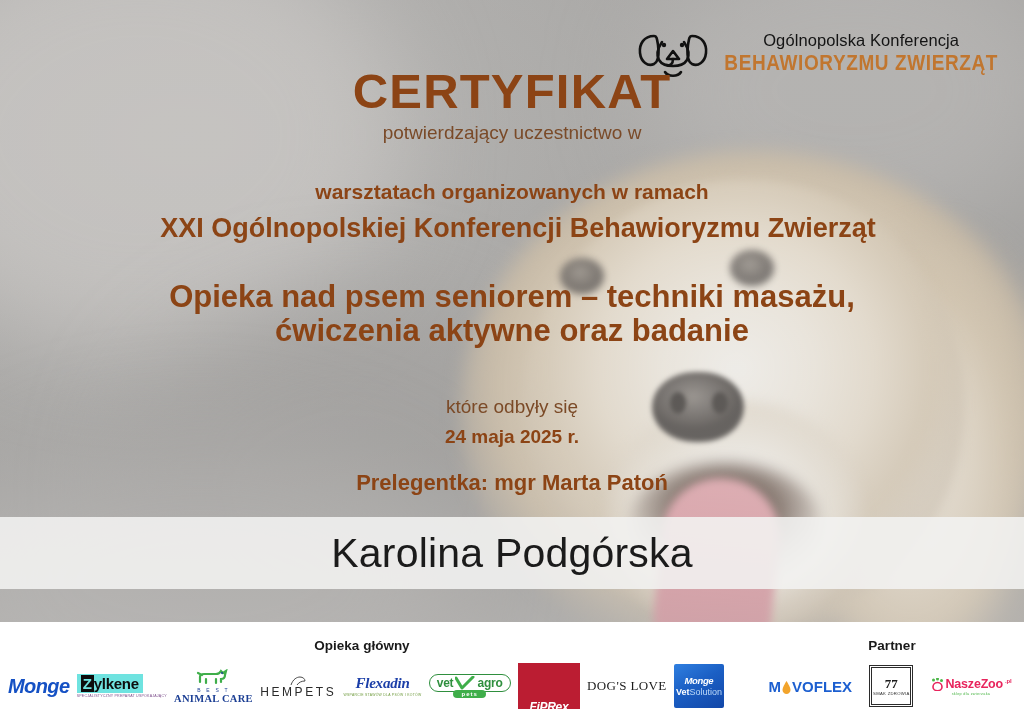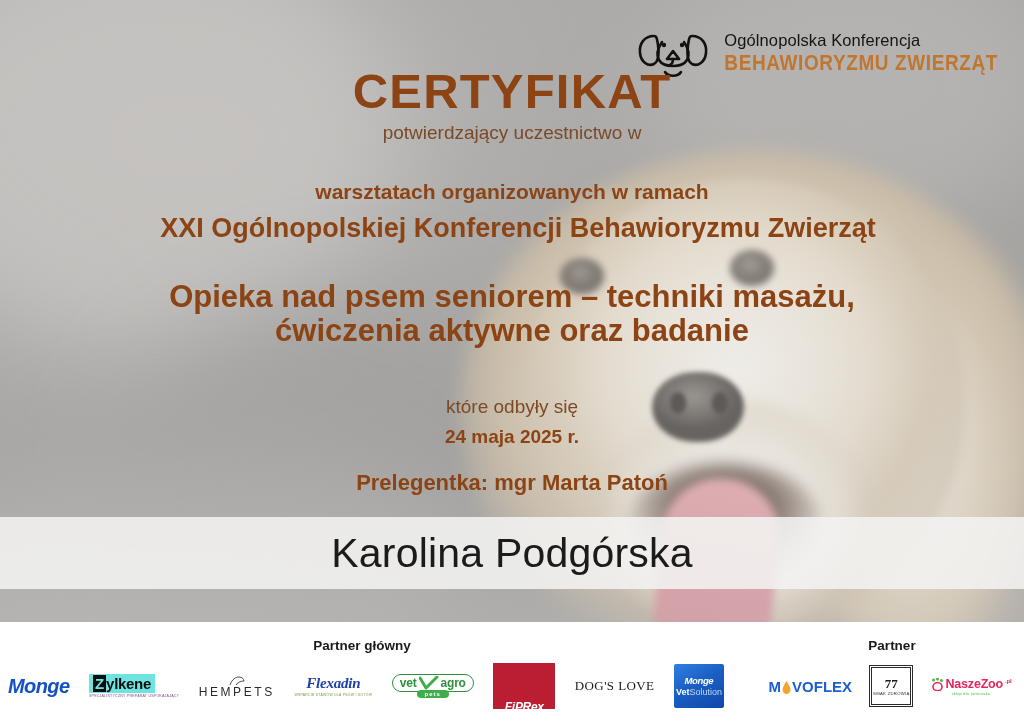--- a/index.html
+++ b/index.html
@@ -113,21 +113,21 @@
       rgba(190,188,186,.28) 72%,
       rgba(205,203,201,.40) 100%);
   }
 
   
   .logo-block {
     position:absolute; right:26px; top:24px;
     display:flex; align-items:center; gap:12px;
   }
   .logo-mark { width:78px; height:56px; flex:0 0 auto; }
-  .logo-text { display:flex; flex-direction:column; line-height:1.05; }
+  .logo-text { display:flex; flex-direction:column; line-height:1.05;align-items:center; }
   .logo-line1 {
     font-size:16.5px; color:#141414; letter-spacing:.1px; white-space:nowrap;
   }
   .logo-line2 {
     font-size:19px; color:#c1762f; font-weight:700; letter-spacing:.6px;
     white-space:nowrap; transform:scaleY(1.12); transform-origin:left top; margin-top:2px;
   }
 
   
   .cert-title {
@@ -320,39 +320,52 @@
   <div class="held-label">które odbyły się</div>
   <div class="held-date">24 maja 2025 r.</div>
   <div class="speaker">Prelegentka: mgr Marta Patoń</div>
 
   <div class="name-band">
     <span class="name-text">Karolina Podgórska</span>
   </div>
 
   <div class="footer"></div>
 
-  <div class="partner-head main">Partner główny</div>
+  <div class="partner-head main">Opieka główny</div>
   <div class="partner-head sec">Partner</div>
 
   <div class="logo-row main">
 
     <div class="sp">
       <span class="sp-monge">Monge</span>
     </div>
 
     <div class="sp">
       <span class="sp-zylkene">
         <span class="sp-zyl-top">
           <span class="sp-zyl-z">Z</span>
           <span class="sp-zyl-rest">ylkene</span>
         </span>
         <span class="sp-zyl-sub">SPECJALISTYCZNY PREPARAT USPOKAJAJĄCY</span>
       </span>
     </div>
 
+    <div class="sp">
+      <span class="sp-bac">
+        <span class="sp-bac-dog">
+          <svg viewBox="0 0 34 17" width="34" height="17">
+            <path d="M4 13 L4 8 C4 6 6 5 8 5 L20 5 C22 5 24 4 25 2 L27 4 L30 2 L29 6 C29 9 27 10 25 10 L25 13
+                     M10 10 L10 14 M20 10 L20 14 M6 6 L2 4" fill="none" stroke="#3fae4a" stroke-width="2.2" stroke-linecap="round"></path>
+            <circle cx="26" cy="4" r="1" fill="#1c3f94"></circle>
+          </svg>
+        </span>
+        <span class="sp-bac-best">B E S T</span>
+        <span class="sp-bac-name">ANIMAL CARE</span>
+      </span>
+    </div>
 
     <div class="sp">
       <span class="sp-hempets">
         <span class="sp-hemp-leaf">
           <svg viewBox="0 0 18 12" width="18" height="12" fill="none" stroke="#4a4a4a" stroke-width="1">
             <path d="M2 10 C4 4 8 2 11 2 C14 2 16 4 16 6 C13 6 10 7 8 10"></path>
           </svg>
         </span>
         <span class="sp-hemp-t">HEMPETS</span>
       </span>

